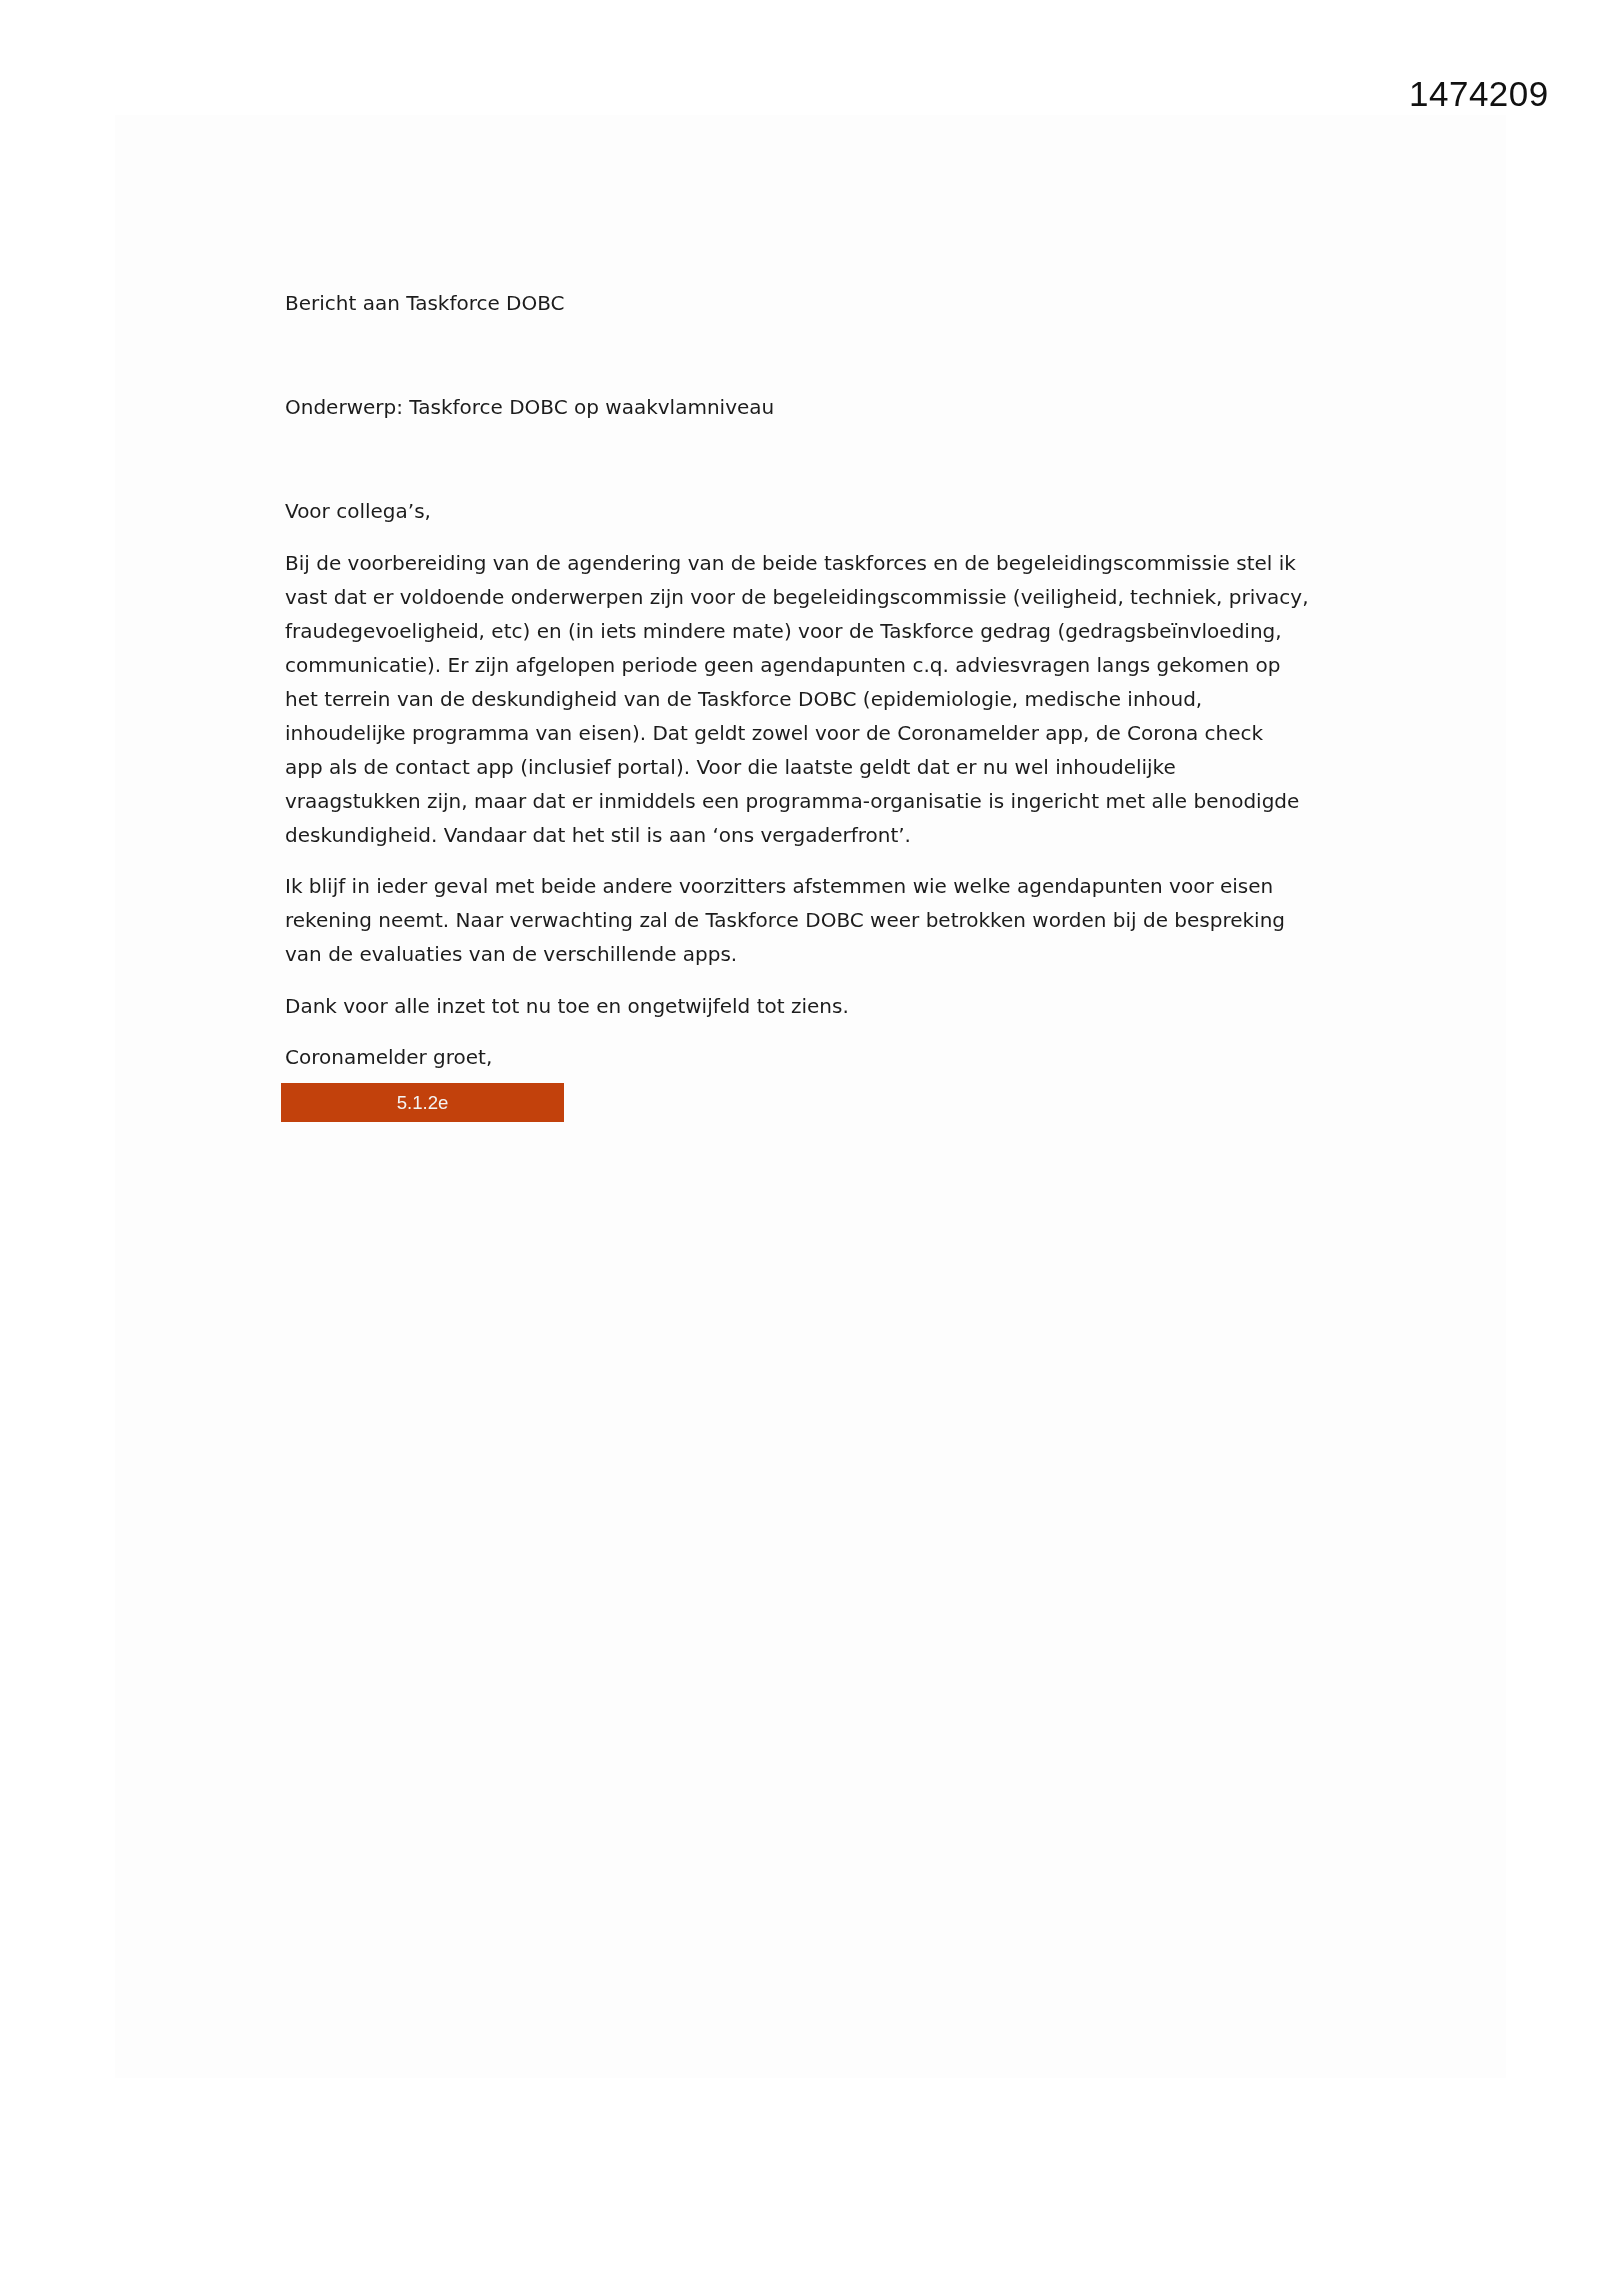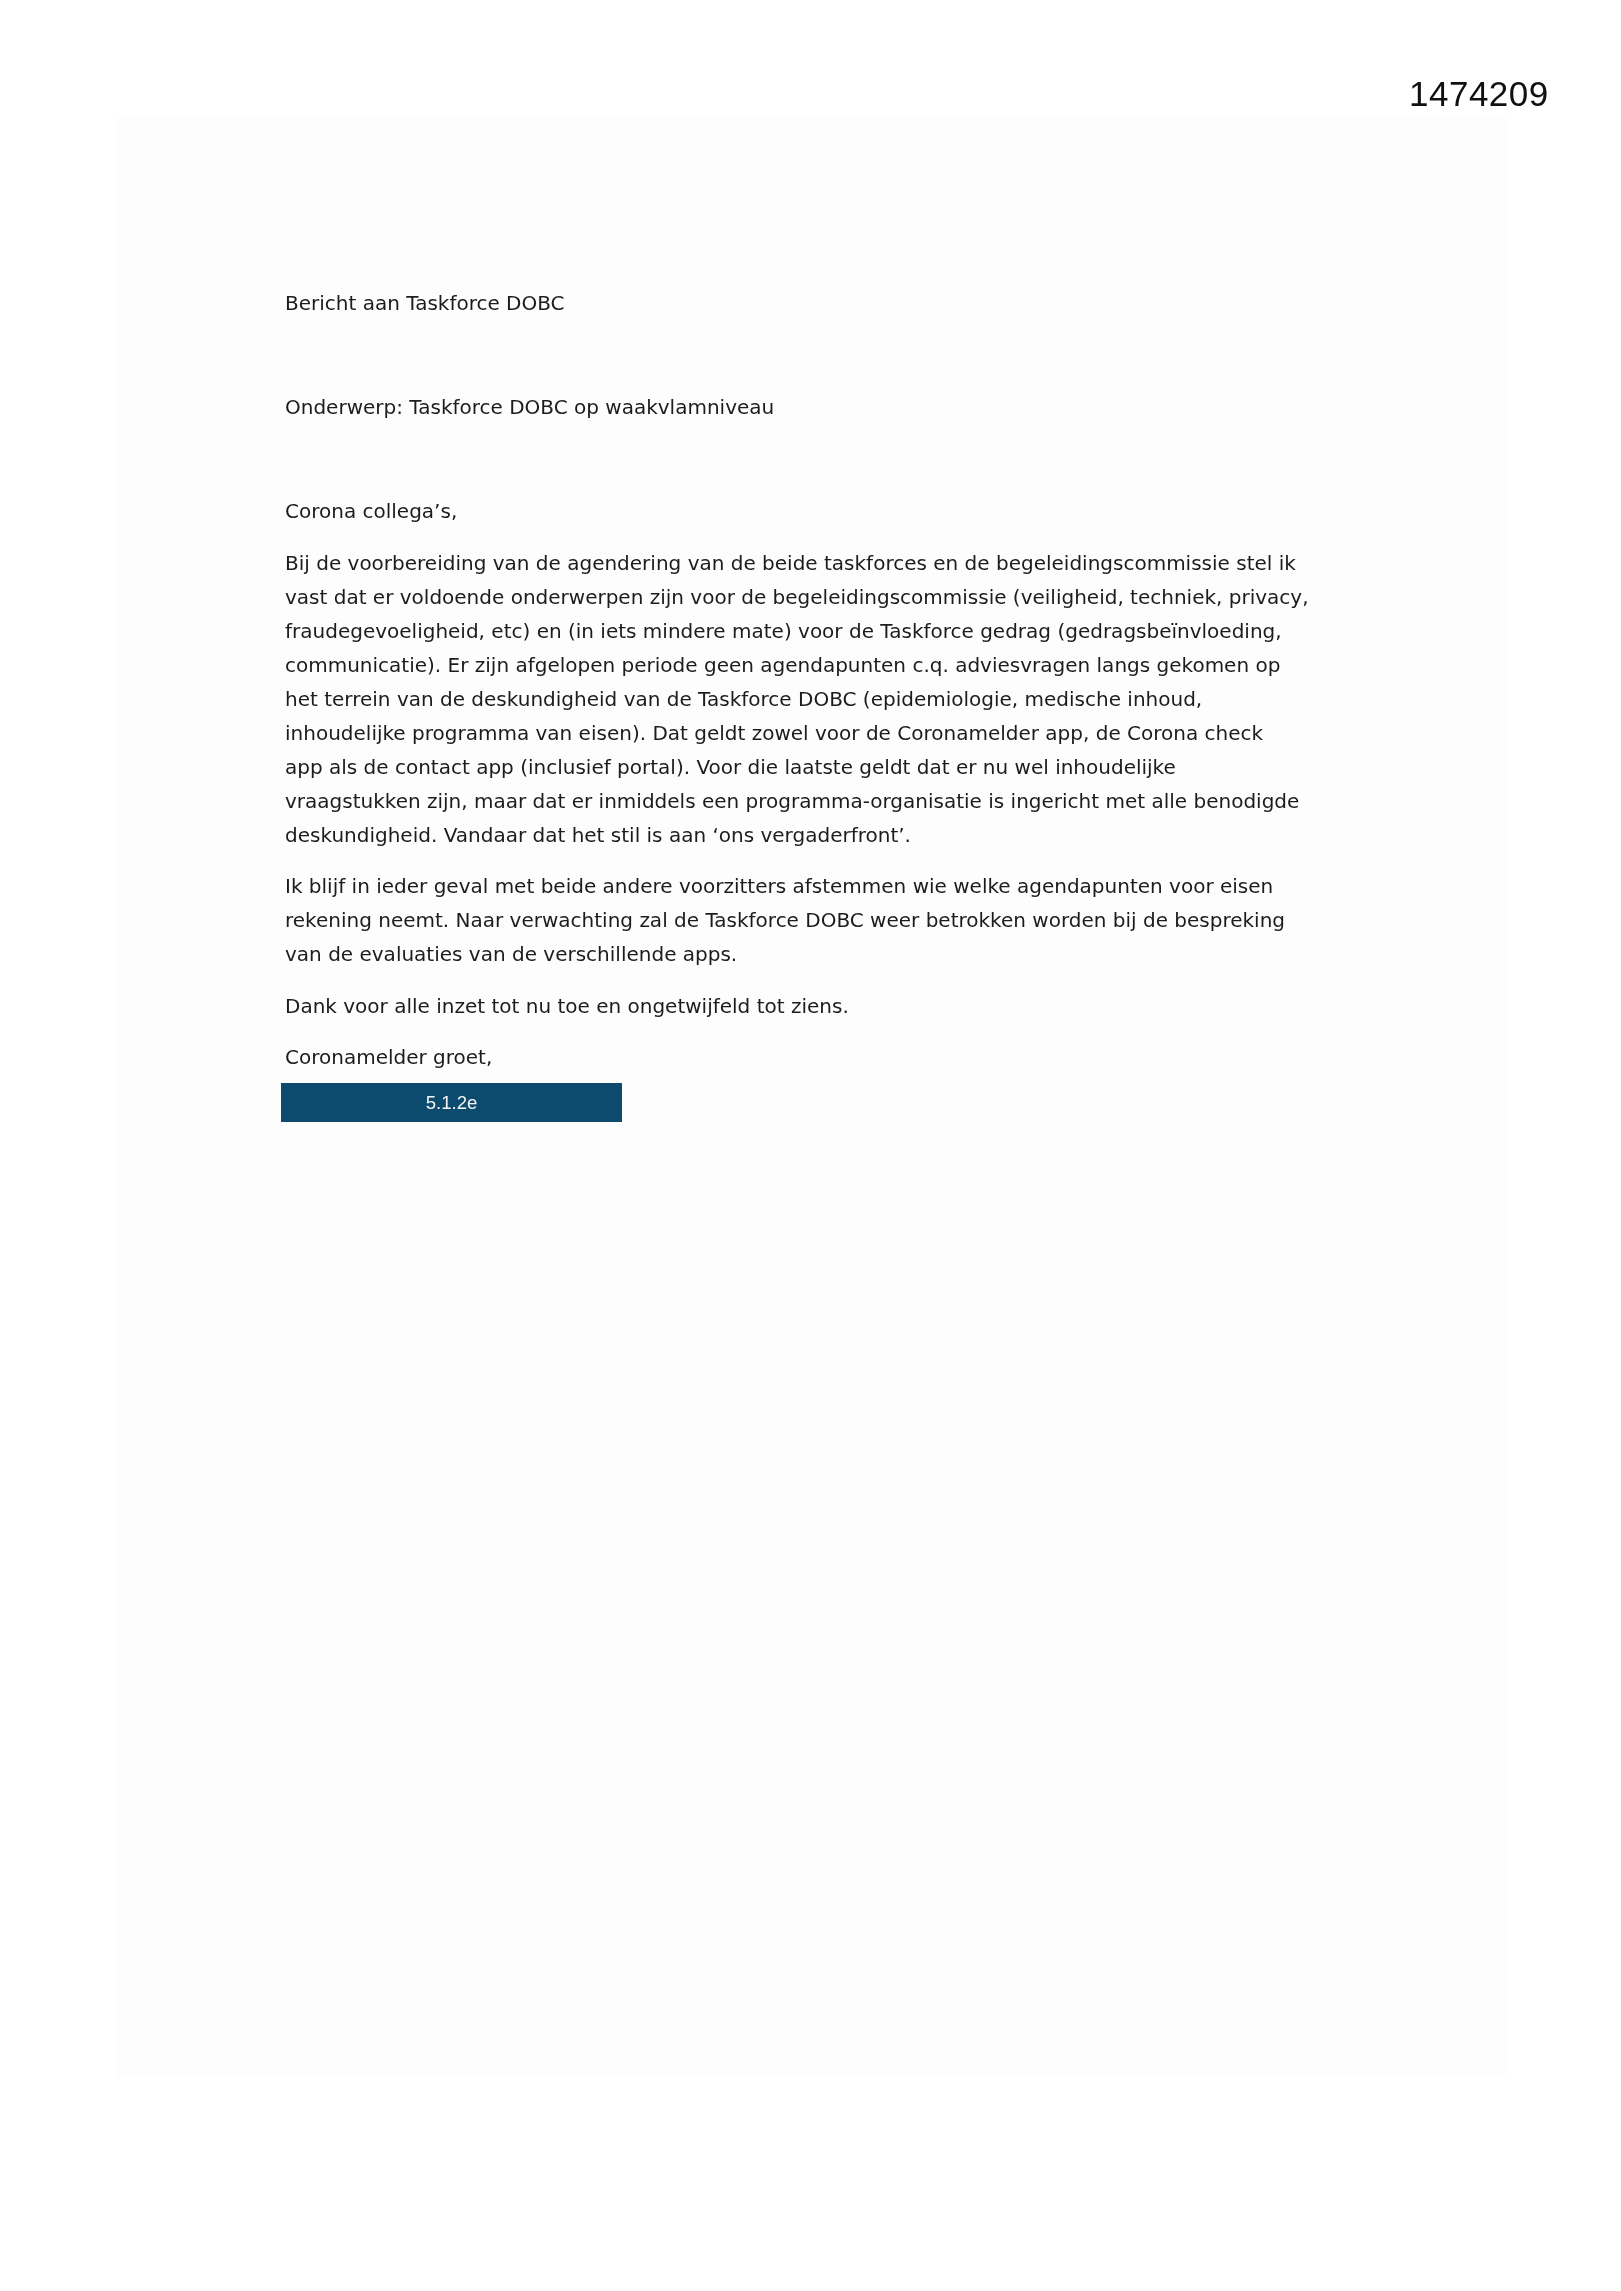--- a/index.html
+++ b/index.html
@@ -62,41 +62,41 @@
       display: block;
       white-space: nowrap;
     }
     .closing {
       margin-bottom: 17.6px !important;
     }
     .greeting {
       margin-bottom: 8.8px !important;
     }
     .redaction {
-      width: 341px;
+      width: 283px;
       height: 39px;
-      background: #0c4a6e;
+      background: #c2410c;
       color: #f4f4f4;
       font-family: "Liberation Sans", sans-serif;
       font-size: 18.6px;
       line-height: 39px;
       text-align: center;
     }
   </style>
 </head>
 <body>
 
 <div class="scan-area"></div>
 
 <div class="doc-number">1474209</div>
 
 <div class="letter">
   <p class="recipient">Bericht aan Taskforce DOBC</p>
   <p class="subject">Onderwerp: Taskforce DOBC op waakvlamniveau</p>
-  <p class="salutation">Corona collega’s,</p>
+  <p class="salutation">Voor collega’s,</p>
 
   <p class="body-para">
     <span class="line">Bij de voorbereiding van de agendering van de beide taskforces en de begeleidingscommissie stel ik</span>
     <span class="line">vast dat er voldoende onderwerpen zijn voor de begeleidingscommissie (veiligheid, techniek, privacy,</span>
     <span class="line">fraudegevoeligheid, etc) en (in iets mindere mate) voor de Taskforce gedrag (gedragsbeïnvloeding,</span>
     <span class="line">communicatie). Er zijn afgelopen periode geen agendapunten c.q. adviesvragen langs gekomen op</span>
     <span class="line">het terrein van de deskundigheid van de Taskforce DOBC (epidemiologie, medische inhoud,</span>
     <span class="line">inhoudelijke programma van eisen). Dat geldt zowel voor de Coronamelder app, de Corona check</span>
     <span class="line">app als de contact app (inclusief portal). Voor die laatste geldt dat er nu wel inhoudelijke</span>
     <span class="line">vraagstukken zijn, maar dat er inmiddels een programma-organisatie is ingericht met alle benodigde</span>

